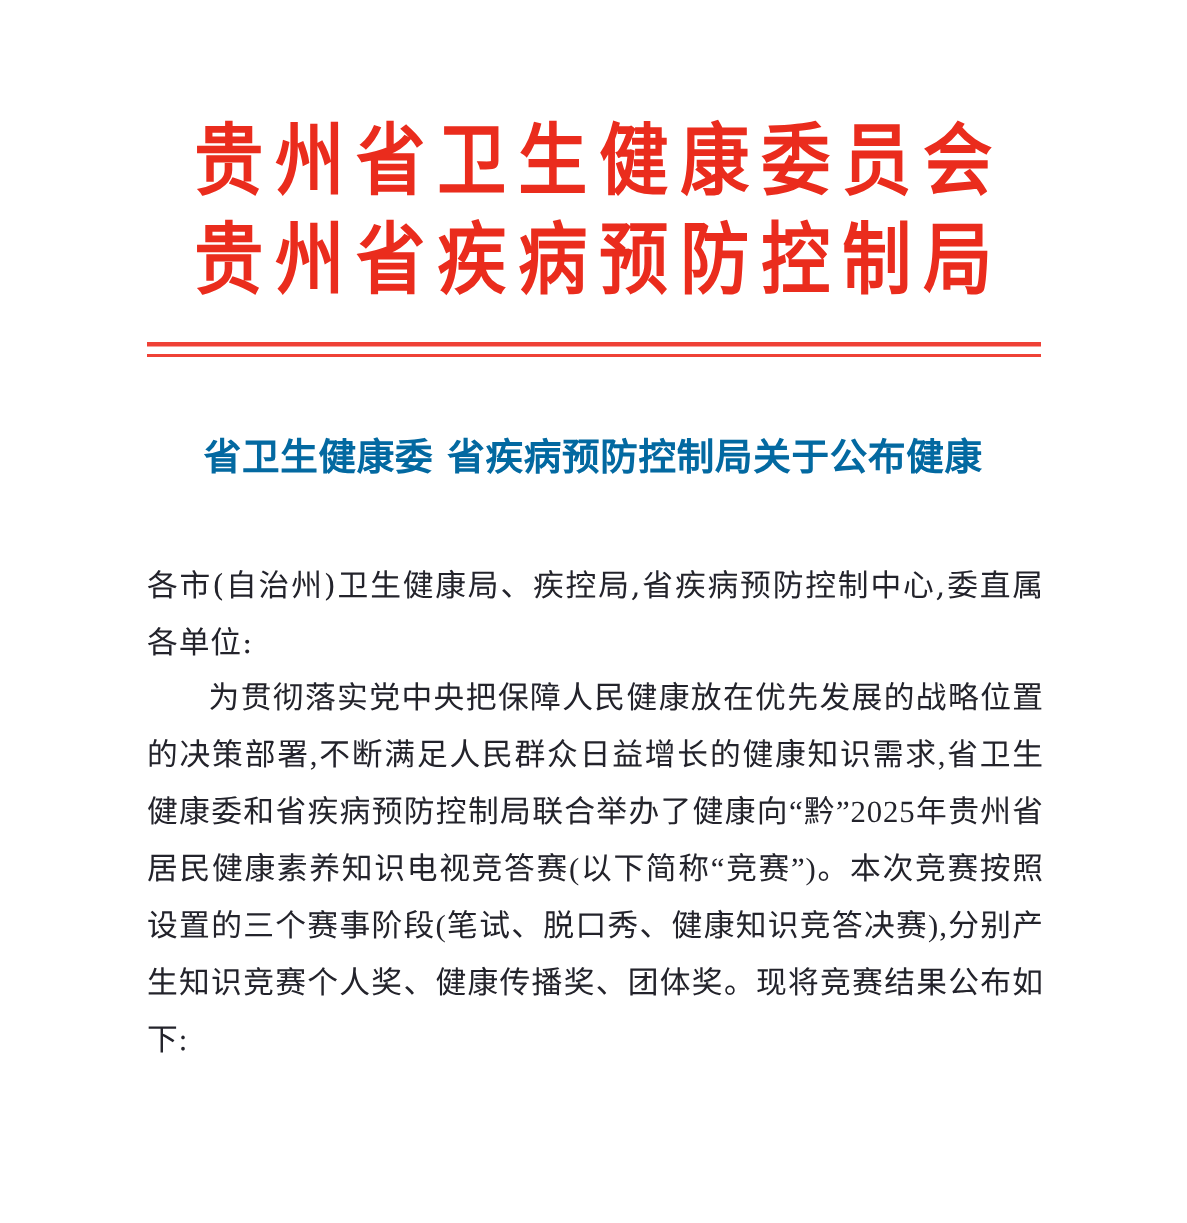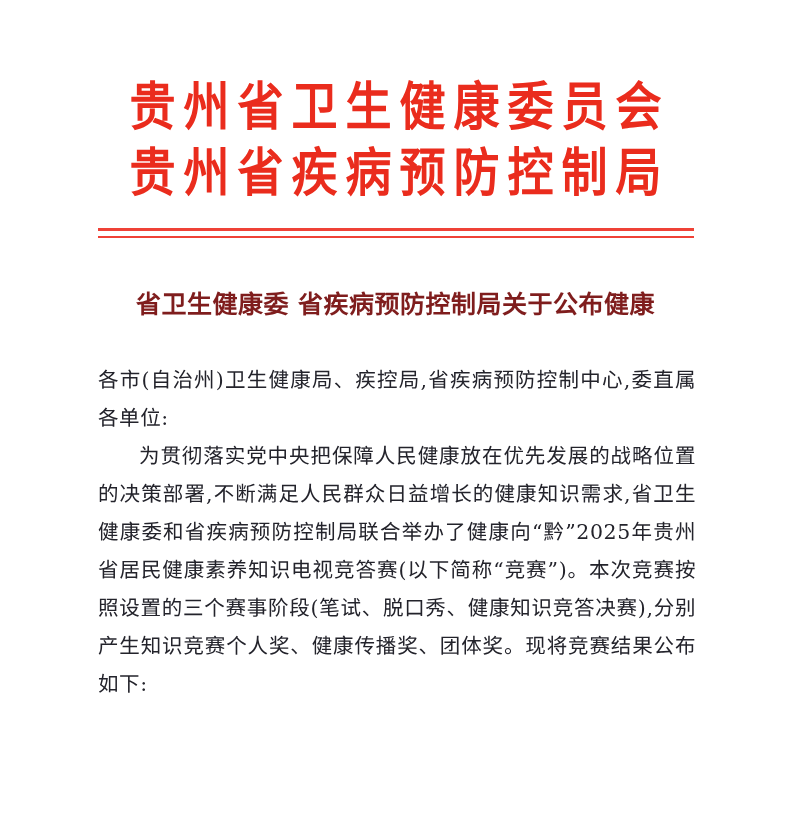--- a/index.html
+++ b/index.html
@@ -74,44 +74,45 @@
     padding: 0 52px;
     text-align: center;
   }
 
   .doc-title-line {
     font-family: "DejaVu Serif", "Liberation Serif", serif;
     font-weight: 700;
     font-size: 25px;
     line-height: 45px;
     letter-spacing: 0.5px;
-    color: #7f1d1d;
+    color: #0369a1;
     white-space: nowrap;
   }
 
   
   .body-block {
-    margin-top: 34px;
+    margin-top: 44px;
     padding: 0 95px 0 98px;
   }
 
   .body-para {
     font-family: "DejaVu Serif", "Liberation Serif", serif;
     font-weight: 400;
     font-size: 20.5px;
     line-height: 38px;
     letter-spacing: 0.6px;
     color: #23232b;
     text-align: justify;
     text-justify: inter-character;
     margin: 0;
   }
 
   .body-para + .body-para {
     margin-top: 0;
+    font-family: Liberation Serif, serif;
   }
 
   .indent {
     text-indent: 41px;
   }
 </style>
 </head>
 <body>
 
 <div class="page">

